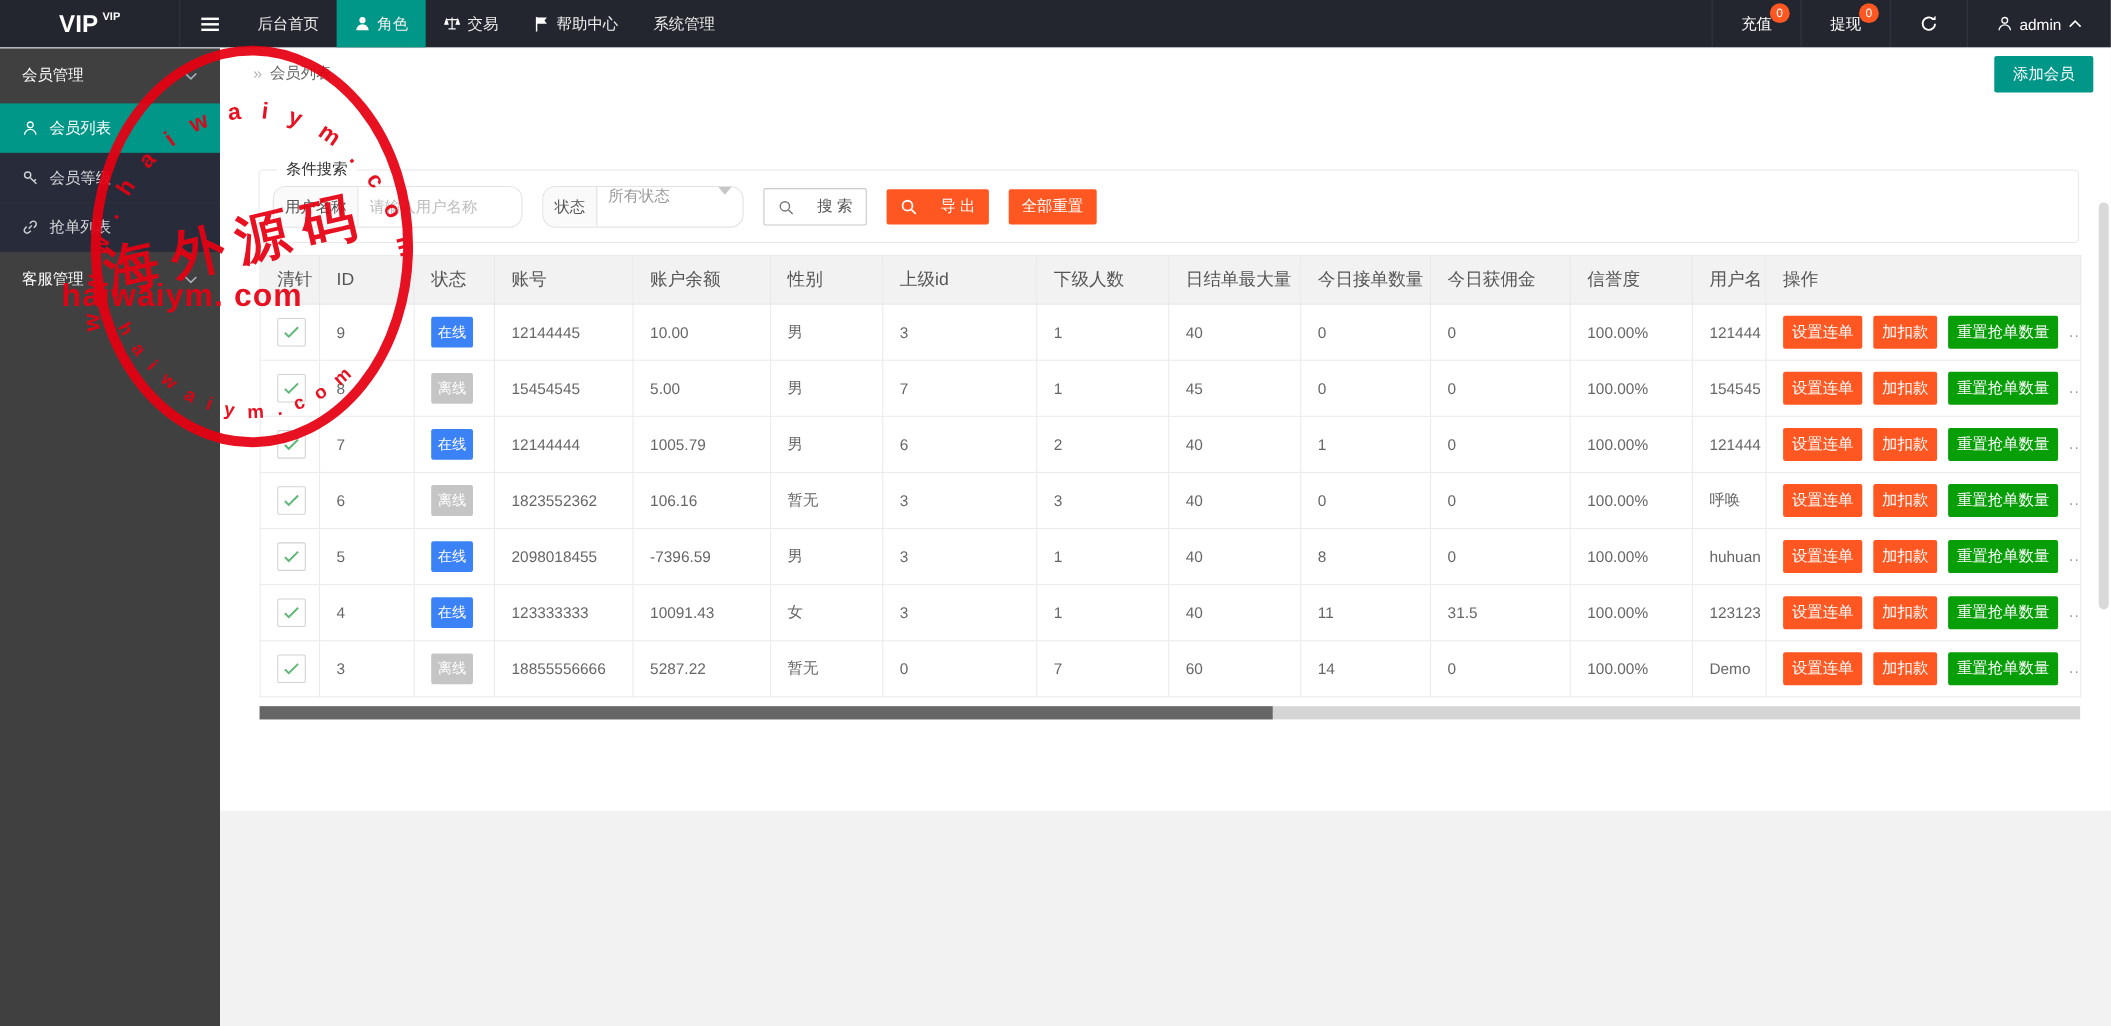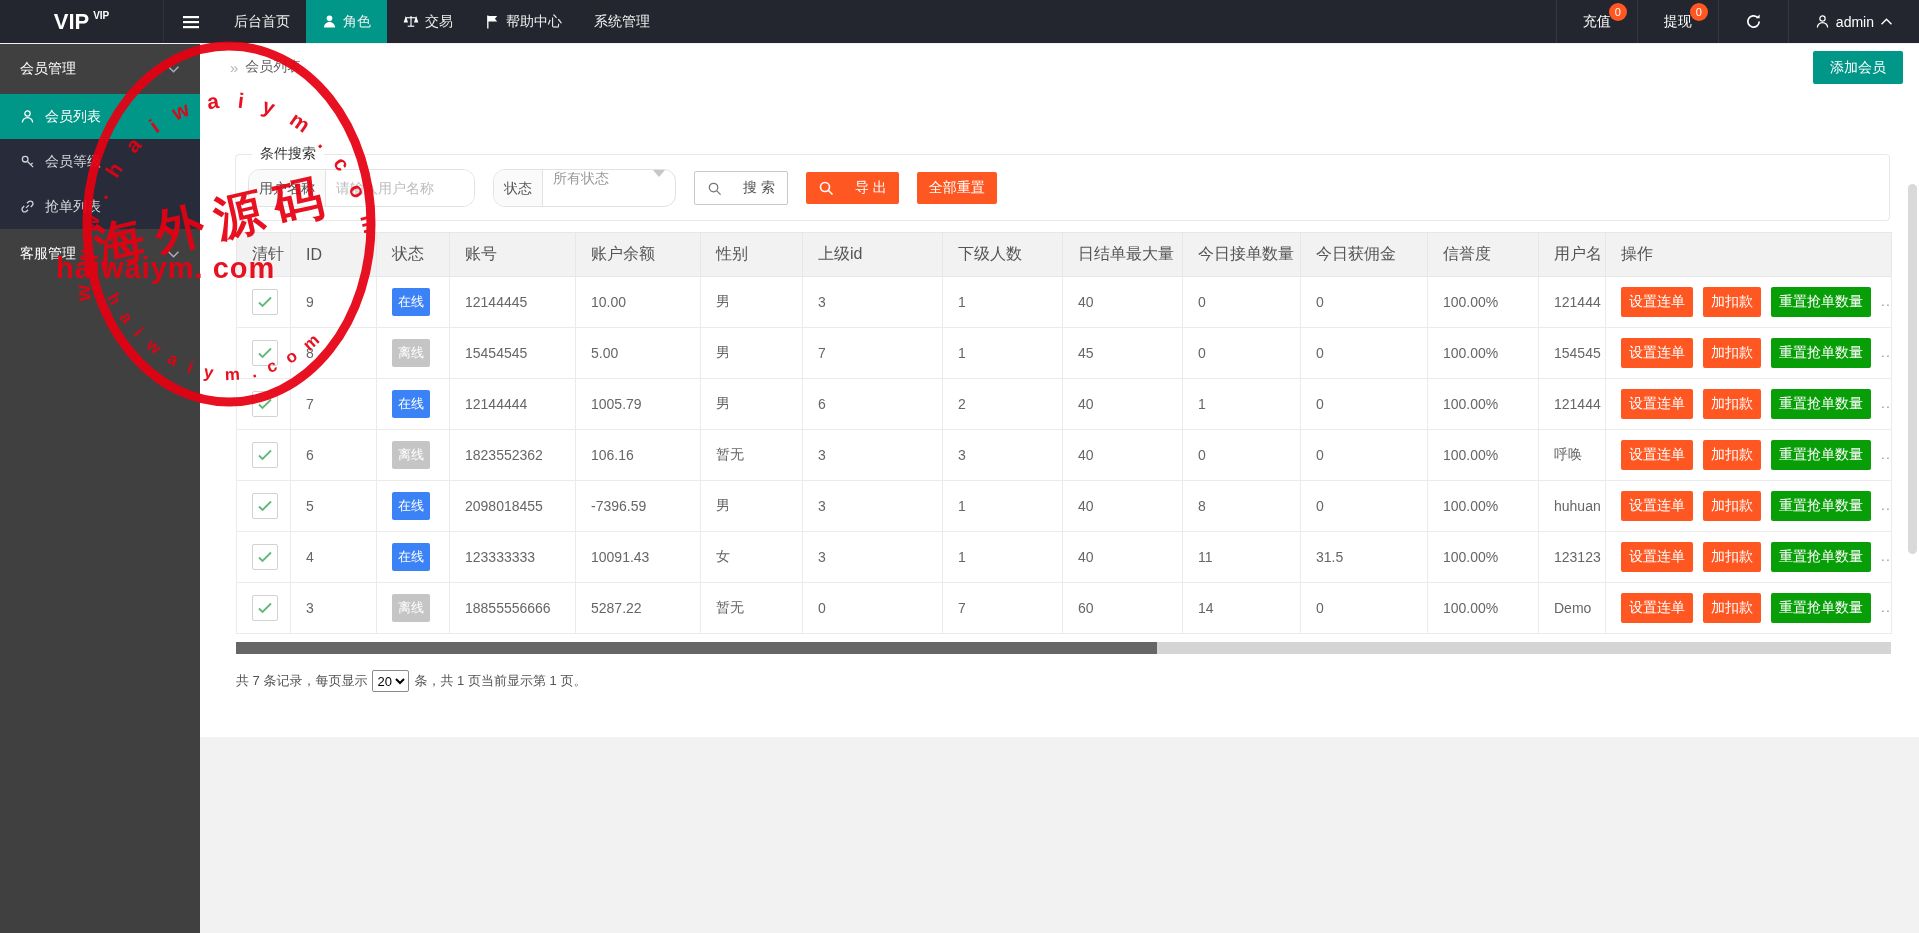--- a/index.html
+++ b/index.html
@@ -468,27 +468,20 @@
               <td><button class="act-btn act-orange">设置连单</button><button class="act-btn act-orange">加扣款</button><button class="act-btn act-green">重置抢单数量</button><span class="more">...</span></td>
             </tr>
           </tbody>
       </table>
     </div>
 
     <div class="hscroll">
       <div class="hthumb"></div>
     </div>
 
-    <div class="pageinfo">
-      <span>共 7 条记录，每页显示</span>
-      <select>
-        <option>20</option>
-      </select>
-      <span>条，共 1 页当前显示第 1 页。</span>
-    </div>
   </div>
 </div>
 
 <div class="vthumb"></div>
 
 <svg class="watermark" width="480" height="520" viewBox="0 0 480 520">
   <defs>
     <path id="arcTop" d="M 92 312 A 140 175 0 1 1 368 312" fill="none"></path>
     <path id="arcBot" d="M 98 278 A 148 186 0 0 0 362 278" fill="none"></path>
   </defs>

